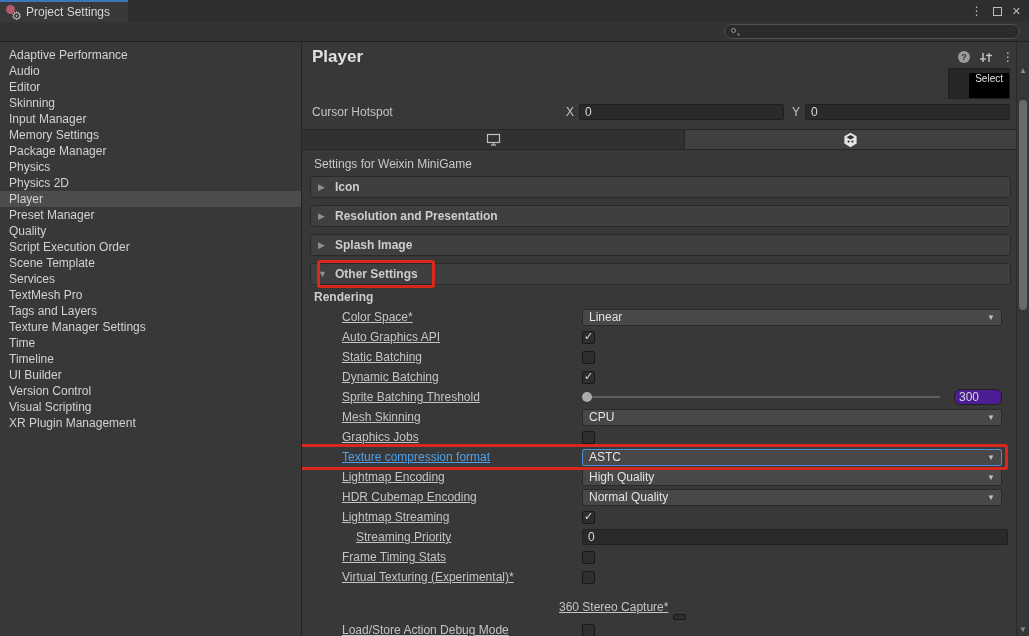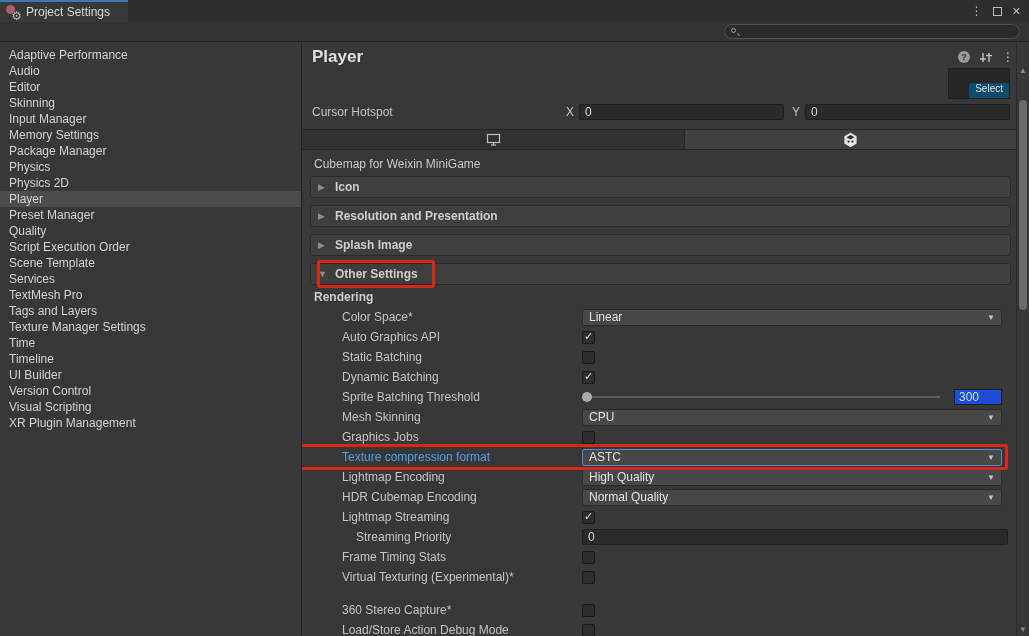--- a/index.html
+++ b/index.html
@@ -36,21 +36,21 @@
 
   .main { flex:1; min-width:0; position:relative; overflow:hidden; }
   .main-header { height:26px; display:flex; align-items:center; padding:4px 8px 0 10px; }
   .main-title { font-size:17px; font-weight:bold; color:#e0e0e0; }
   .hdr-icons { position:absolute; top:8px; right:0px; display:flex; align-items:center; gap:9px; z-index:5; }
   .help-ic { width:12px; height:12px; border-radius:50%; background:#9a9a9a; color:#2e2e2e; font-size:9px; font-weight:bold; display:flex; align-items:center; justify-content:center; }
   .kebab2 { color:#c8c8c8; font-size:12px; padding-right:2px; }
 
   .picker-row { height:34px; position:relative; }
   .thumb { position:absolute; right:6px; top:0; width:62px; height:31px; background:#272727; border:1px solid #202020; }
-  .select-btn { position:absolute; right:0; bottom:0; background:#0c4a6e; color:#e3e3e3; font-size:10px; padding:0px 6px 4px 6px; border-radius:2px 0 0 0; }
+  .select-btn { position:absolute; right:0; bottom:0; background:#000000; color:#e3e3e3; font-size:10px; padding:0px 6px 14px 6px; border-radius:2px 0 0 0; }
 
   .hotspot-row { height:20px; display:flex; align-items:center; padding-left:10px; }
   .hotspot-label { width:254px; flex:0 0 auto; color:#c4c4c4; }
   .axis { color:#c4c4c4; padding-right:5px; }
   .axis-field { flex:1; height:16px; background:#2a2a2a; border:1px solid #1f1f1f; border-radius:2px; padding:0 5px; line-height:14px; color:#d8d8d8; margin-right:8px; }
   .axis-field.last { margin-right:6px; }
 
   .tab-strip { margin-top:7px; height:21px; display:flex; border-top:1px solid #252525; border-bottom:1px solid #252525; }
   .plat-tab { display:flex; align-items:center; justify-content:center; cursor:default; }
   .plat-tab.left { flex:0 0 383px; background:#313131; border-right:1px solid #252525; }
@@ -60,37 +60,37 @@
 
   .foldout { height:22px; margin:0 5px 7px 8px; background:#3f3f3f; border:1px solid #292929; border-radius:3px; display:flex; align-items:center; gap:7px; padding-left:7px; position:relative; cursor:default; }
   .foldout .tri { color:#8f8f8f; font-size:9px; width:10px; }
   .foldout .fl { font-weight:bold; color:#cdcdcd; }
   .red-ring { position:absolute; border:3px solid #d6281c; border-radius:3px; pointer-events:none; z-index:4; }
   .ring-other { left:6px; top:-4px; width:118px; height:28px; }
 
   .group-label { height:17px; line-height:15px; padding-left:12px; font-weight:bold; color:#cdcdcd; }
 
   .s-row { height:20px; display:flex; align-items:center; padding-left:40px; position:relative; }
-  .s-row.gap { margin-top:13px; }
-  .s-label { width:240px; flex:0 0 auto; color:#c4c4c4; white-space:nowrap; overflow:hidden; }
+  .s-row.gap { margin-top:13px;flex-direction:column; }
+  .s-label { width:240px; flex:0 0 auto; color:#c4c4c4; white-space:nowrap; overflow:hidden;text-decoration:underline; }
   .s-row .ind { padding-left:14px; }
   .s-row.hl .s-label { color:#4ea0ea; }
   .ring-row { left:-21px; top:-3px; right:8px; height:26px; }
 
   .dd { flex:1; height:17px; background:#484848; border:1px solid #2a2a2a; border-radius:2px; margin-right:14px; display:flex; align-items:center; padding:0 6px; color:#e2e2e2; position:relative; cursor:default; }
   .dd .dd-val { flex:1; line-height:15px; }
   .dd .dd-arrow { font-size:8px; color:#c2c2c2; }
   .s-row.hl .dd { border-color:#4a8fd4; }
 
   .cb { width:13px; height:13px; background:#2e2e2e; border:1px solid #191919; border-radius:2px; display:flex; align-items:center; justify-content:center; cursor:default; }
   .cb .check { color:#dcdcdc; font-size:11px; line-height:11px; margin-top:-1px; }
 
   .slider-track { flex:1; height:2px; background:#5f5f5f; margin-right:14px; position:relative; cursor:default; }
   .knob { position:absolute; left:0; top:-4px; width:10px; height:10px; border-radius:50%; background:#ababab; }
-  .num-field { width:48px; flex:0 0 auto; height:16px; background:#1d4ed8; border:1px solid #1f1f1f; border-radius:0; padding:0 4px; line-height:14px; color:#d8d8d8; margin-right:14px; }
+  .num-field { width:48px; flex:0 0 auto; height:16px; background:#4c1d95; border:1px solid #1f1f1f; border-radius:6px; padding:0 4px; line-height:14px; color:#d8d8d8; margin-right:14px; }
   .txt-field { flex:1; height:16px; background:#2a2a2a; border:1px solid #1f1f1f; border-radius:2px; padding:0 5px; line-height:14px; color:#d8d8d8; margin-right:8px; }
 
   
   .vscroll { width:13px; flex:0 0 auto; background:#373737; border-left:1px solid #2a2a2a; position:relative; }
   .vs-up { position:absolute; top:24px; left:0; width:12px; text-align:center; font-size:8px; color:#8e8e8e; }
   .vs-down { position:absolute; bottom:2px; left:0; width:12px; text-align:center; font-size:8px; color:#8e8e8e; }
   .vs-thumb { position:absolute; top:58px; left:2px; width:8px; height:210px; background:#6a6a6a; border-radius:4px; }
 </style>
 </head>
 <body>
@@ -196,21 +196,21 @@
         <div class="plat-tab right">
           <svg width="15" height="16" viewBox="0 0 15 16">
             <polygon points="7.5,0.8 13.6,4.3 13.6,11.6 7.5,15.2 1.4,11.6 1.4,4.3" fill="#e4e4e4"></polygon>
             <polygon points="7.5,3.1 11.4,5.3 7.5,7.5 3.6,5.3" fill="#2f2f2f"></polygon>
             <circle cx="5.6" cy="9.6" r="1.1" fill="#2f2f2f"></circle>
             <circle cx="9.4" cy="9.6" r="1.1" fill="#2f2f2f"></circle>
           </svg>
         </div>
       </div>
 
-      <div class="settings-for">Cubemap for Weixin MiniGame</div>
+      <div class="settings-for">Settings for Weixin MiniGame</div>
 
       <div class="foldout">
         <span class="tri">▶</span>
         <span class="fl">Icon</span>
       </div>
       <div class="foldout">
         <span class="tri">▶</span>
         <span class="fl">Resolution and Presentation</span>
       </div>
       <div class="foldout">

